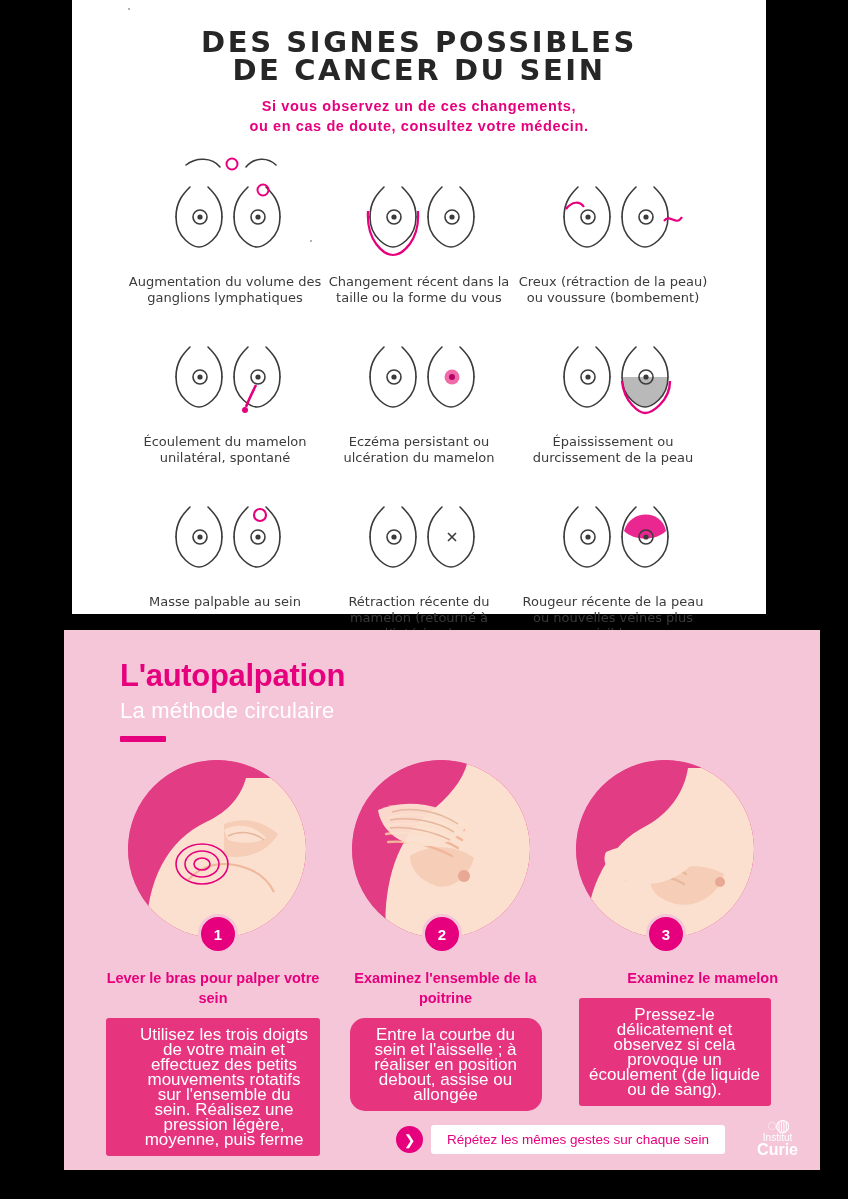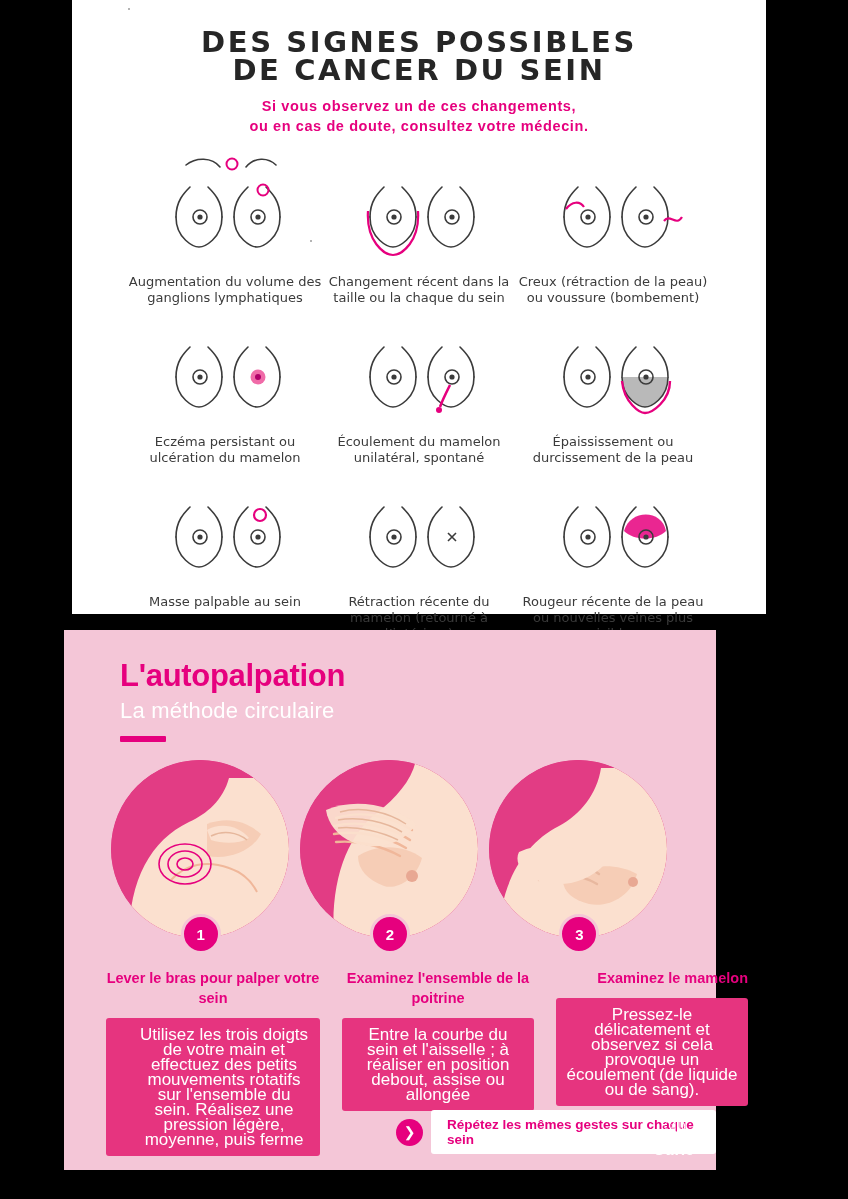--- a/index.html
+++ b/index.html
@@ -24,21 +24,21 @@
   }
   .cell{display:flex;flex-direction:column;align-items:center;}
   .cell .art{height:118px;display:flex;align-items:center;justify-content:center;}
   .cell .cap{
     text-align:center;color:#3b3b3b;font-size:13px;line-height:16px;margin-top:2px;
     font-family:"DejaVu Sans","Liberation Sans",sans-serif;
   }
 
   
   .panel-bottom{
-    position:absolute;left:64px;top:630px;width:652px;height:540px;background:#f4c6d7;
+    position:absolute;left:64px;top:630px;width:756px;height:540px;background:#f4c6d7;
   }
   .b-head{padding:28px 0 0 56px;}
   .b-title{color:#e6007e;font-size:31px;font-weight:bold;letter-spacing:-0.3px;}
   .b-sub{color:#ffffff;font-size:22px;margin-top:4px;letter-spacing:0.2px;}
   .b-rule{width:46px;height:6px;background:#e6007e;margin-top:12px;border-radius:1px;}
 
   .circles{
     margin-top:18px;display:grid;grid-template-columns:repeat(3,1fr);justify-items:center;
     padding:0 42px;
   }
@@ -65,21 +65,21 @@
 
   .footer{
     position:absolute;left:0;bottom:16px;width:100%;
     display:flex;align-items:center;padding-left:332px;box-sizing:border-box;
   }
   .arrow-btn{
     width:27px;height:27px;border-radius:50%;background:#e6007e;color:#fff;
     display:flex;align-items:center;justify-content:center;font-size:14px;flex:0 0 auto;
   }
   .repeat-bar{
-    margin-left:8px;background:#fff;color:#e6007e;font-weight:bold;font-size:13.5px;
+    margin-left:8px;background:#fff;color:#e6007e;font-weight:normal;font-size:13.5px;
     padding:7px 16px;border-radius:3px;
   }
   .logo{
     position:absolute;right:22px;bottom:14px;text-align:center;color:#ffffff;line-height:12px;
   }
   .logo .mark{font-size:17px;letter-spacing:-2px;}
   .logo .l1{font-size:10px;}
   .logo .l2{font-size:16px;font-weight:bold;}
   .speck{position:absolute;width:2px;height:2px;background:#9b9b9b;border-radius:50%;}
 </style>
@@ -142,21 +142,21 @@
             </g>
             <path d="M24 56 C22 86 40 100 49 100 C58 100 76 86 74 56" fill="none" stroke="#e6007e" stroke-width="2.2"></path>
             <g stroke="#3b3b3b" stroke-width="1.6" fill="none">
               <circle cx="50" cy="62" r="7"></circle>
                 <circle cx="108" cy="62" r="7"></circle>
             </g>
             <circle cx="50" cy="62" r="2.6" fill="#3b3b3b"></circle>
               <circle cx="108" cy="62" r="2.6" fill="#3b3b3b"></circle>
           </svg>
         </div>
-        <div class="cap">Changement récent dans la taille ou la chaque du sein</div>
+        <div class="cap">Changement récent dans la taille ou la forme du vous</div>
       </div>
 
       <div class="cell">
         <div class="art">
           <svg width="150" height="116" viewBox="0 0 150 116">
             <g fill="none" stroke="#3b3b3b" stroke-width="1.6" stroke-linecap="round">
               <path d="M26 62 C26 46 34 38 40 32"></path>
               <path d="M72 62 C72 46 64 38 58 32"></path>
               <path d="M26 62 C26 84 44 92 49 92 C54 92 72 84 72 62"></path>
               <path d="M84 62 C84 46 92 38 98 32"></path>
@@ -182,51 +182,51 @@
             <g fill="none" stroke="#3b3b3b" stroke-width="1.6" stroke-linecap="round">
               <path d="M26 62 C26 46 34 38 40 32"></path>
               <path d="M72 62 C72 46 64 38 58 32"></path>
               <path d="M26 62 C26 84 44 92 49 92 C54 92 72 84 72 62"></path>
               <path d="M84 62 C84 46 92 38 98 32"></path>
               <path d="M130 62 C130 46 122 38 116 32"></path>
               <path d="M84 62 C84 84 102 92 107 92 C112 92 130 84 130 62"></path>
             </g>
             <g stroke="#3b3b3b" stroke-width="1.6" fill="none">
               <circle cx="50" cy="62" r="7"></circle>
+                <circle cx="108" cy="62" r="7"></circle>
+            </g>
+            <circle cx="50" cy="62" r="2.6" fill="#3b3b3b"></circle>
+              <circle cx="108" cy="62" r="2.6" fill="#3b3b3b"></circle>
+            <path d="M106 70 C102 78 98 86 96 92" stroke="#e6007e" stroke-width="2.6" fill="none"></path>
+            <circle cx="95" cy="95" r="3" fill="#e6007e"></circle>
+          </svg>
+        </div>
+        <div class="cap">Écoulement du mamelon unilatéral, spontané</div>
+      </div>
+
+      <div class="cell">
+        <div class="art">
+          <svg width="150" height="116" viewBox="0 0 150 116">
+            <g fill="none" stroke="#3b3b3b" stroke-width="1.6" stroke-linecap="round">
+              <path d="M26 62 C26 46 34 38 40 32"></path>
+              <path d="M72 62 C72 46 64 38 58 32"></path>
+              <path d="M26 62 C26 84 44 92 49 92 C54 92 72 84 72 62"></path>
+              <path d="M84 62 C84 46 92 38 98 32"></path>
+              <path d="M130 62 C130 46 122 38 116 32"></path>
+              <path d="M84 62 C84 84 102 92 107 92 C112 92 130 84 130 62"></path>
+            </g>
+            <g stroke="#3b3b3b" stroke-width="1.6" fill="none">
+              <circle cx="50" cy="62" r="7"></circle>
             </g>
             <circle cx="50" cy="62" r="2.6" fill="#3b3b3b"></circle>
             <circle cx="108" cy="62" r="7.5" fill="#f06ba8"></circle>
             <circle cx="108" cy="62" r="3" fill="#b0006a"></circle>
           </svg>
         </div>
         <div class="cap">Eczéma persistant ou ulcération du mamelon</div>
-      </div>
-
-      <div class="cell">
-        <div class="art">
-          <svg width="150" height="116" viewBox="0 0 150 116">
-            <g fill="none" stroke="#3b3b3b" stroke-width="1.6" stroke-linecap="round">
-              <path d="M26 62 C26 46 34 38 40 32"></path>
-              <path d="M72 62 C72 46 64 38 58 32"></path>
-              <path d="M26 62 C26 84 44 92 49 92 C54 92 72 84 72 62"></path>
-              <path d="M84 62 C84 46 92 38 98 32"></path>
-              <path d="M130 62 C130 46 122 38 116 32"></path>
-              <path d="M84 62 C84 84 102 92 107 92 C112 92 130 84 130 62"></path>
-            </g>
-            <g stroke="#3b3b3b" stroke-width="1.6" fill="none">
-              <circle cx="50" cy="62" r="7"></circle>
-                <circle cx="108" cy="62" r="7"></circle>
-            </g>
-            <circle cx="50" cy="62" r="2.6" fill="#3b3b3b"></circle>
-              <circle cx="108" cy="62" r="2.6" fill="#3b3b3b"></circle>
-            <path d="M106 70 C102 78 98 86 96 92" stroke="#e6007e" stroke-width="2.6" fill="none"></path>
-            <circle cx="95" cy="95" r="3" fill="#e6007e"></circle>
-          </svg>
-        </div>
-        <div class="cap">Écoulement du mamelon unilatéral, spontané</div>
       </div>
 
       <div class="cell">
         <div class="art">
           <svg width="150" height="116" viewBox="0 0 150 116">
             <g fill="none" stroke="#3b3b3b" stroke-width="1.6" stroke-linecap="round">
               <path d="M26 62 C26 46 34 38 40 32"></path>
               <path d="M72 62 C72 46 64 38 58 32"></path>
               <path d="M26 62 C26 84 44 92 49 92 C54 92 72 84 72 62"></path>
               <path d="M84 62 C84 46 92 38 98 32"></path>
@@ -384,21 +384,21 @@
       </div>
     </div>
 
     <div class="cols">
       <div class="col">
         <div class="step-title">Lever le bras pour palper votre sein</div>
         <div class="step-box" style="width:172px;padding-left:32px;">Utilisez les trois doigts de votre main et effectuez des petits mouvements rotatifs sur l'ensemble du sein. Réalisez une pression légère, moyenne, puis ferme</div>
       </div>
       <div class="col">
         <div class="step-title">Examinez l'ensemble de la poitrine</div>
-        <div class="step-box" style="width:172px;">Entre la courbe du sein et l'aisselle ; à réaliser en position debout, assise ou allongée</div>
+        <div class="step-box" style="width:172px;border-radius:15px;">Entre la courbe du sein et l'aisselle ; à réaliser en position debout, assise ou allongée</div>
       </div>
       <div class="col">
         <div class="step-title">Examinez le mamelon</div>
         <div class="step-box" style="width:172px;">Pressez-le délicatement et observez si cela provoque un écoulement (de liquide ou de sang).</div>
       </div>
     </div>
 
     <div class="footer">
       <div class="arrow-btn">❯</div>
       <div class="repeat-bar">Répétez les mêmes gestes sur chaque sein</div>

